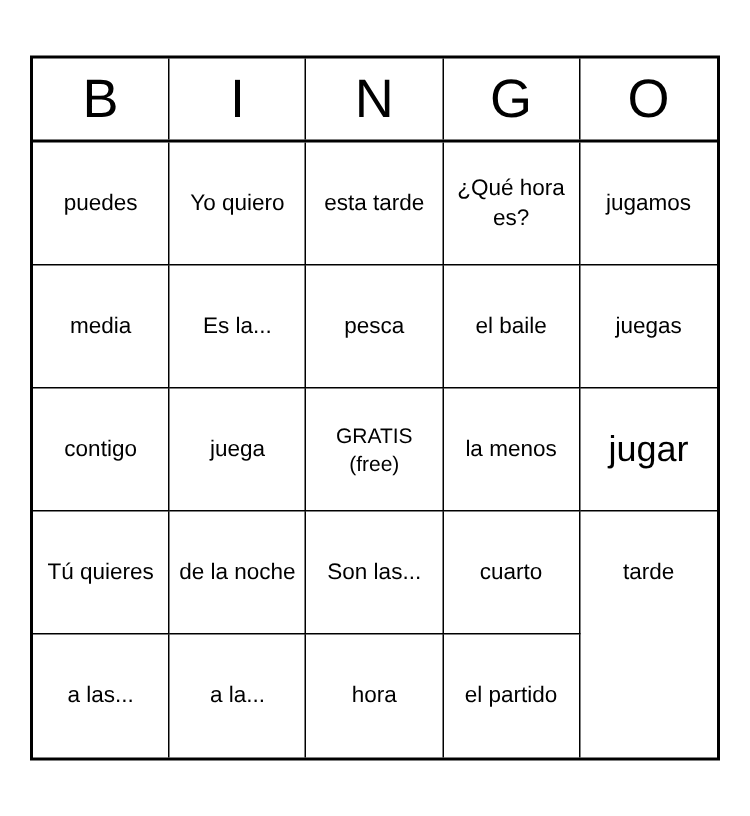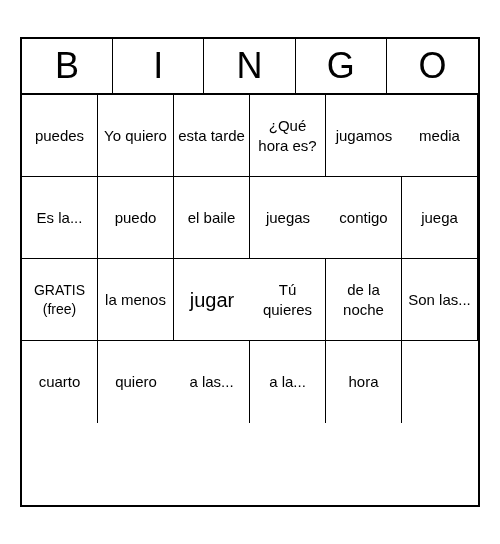--- a/index.html
+++ b/index.html
@@ -36,21 +36,21 @@
       padding: 6px 0;
       border-right: 1px solid #000;
     }
 
     .bingo-header-cell:last-child {
       border-right: none;
     }
 
     .bingo-grid {
       display: grid;
-      grid-template-columns: repeat(6, 1fr);
+      grid-template-columns: repeat(5, 1fr);
       grid-template-rows: repeat(5, 1fr);
     }
 
     .bingo-cell {
       border-right: 1px solid #000;
       border-bottom: 1px solid #000;
       min-height: 82px;
       display: flex;
       align-items: center;
       justify-content: center;
@@ -66,21 +66,21 @@
 
     .bingo-cell:nth-last-child(-n+5) {
       border-bottom: none;
     }
 
     .bingo-cell.free {
       font-size: 14px;
     }
 
     .bingo-cell.large-text {
-      font-size: 20px;
+      font-size: 24px;
     }
   </style>
 </head>
 <body>
 
 <div class="bingo-card">
   <div class="bingo-header">
   <div class="bingo-header-cell">B</div>
       <div class="bingo-header-cell">I</div>
       <div class="bingo-header-cell">N</div>
@@ -88,30 +88,31 @@
       <div class="bingo-header-cell">O</div>
     </div>
   <div class="bingo-grid">
   <div class="bingo-cell">puedes</div>
       <div class="bingo-cell">Yo quiero</div>
       <div class="bingo-cell">esta tarde</div>
       <div class="bingo-cell">¿Qué hora es?</div>
       <div class="bingo-cell">jugamos</div>
       <div class="bingo-cell">media</div>
       <div class="bingo-cell">Es la...</div>
-      <div class="bingo-cell">puedo</div>
+      <div class="bingo-cell">pesca</div>
       <div class="bingo-cell">el baile</div>
       <div class="bingo-cell">juegas</div>
       <div class="bingo-cell">contigo</div>
       <div class="bingo-cell">juega</div>
       <div class="bingo-cell free">GRATIS<br>(free)</div>
       <div class="bingo-cell">la menos</div>
       <div class="bingo-cell large-text">jugar</div>
       <div class="bingo-cell">Tú quieres</div>
       <div class="bingo-cell">de la noche</div>
       <div class="bingo-cell">Son las...</div>
       <div class="bingo-cell">cuarto</div>
-      <div class="bingo-cell">quiero</div>
+      <div class="bingo-cell">tarde</div>
       <div class="bingo-cell">a las...</div>
       <div class="bingo-cell">a la...</div>
       <div class="bingo-cell">hora</div>
+      <div class="bingo-cell">el partido</div>
     </div>
 </div>
 
 </body></html>

